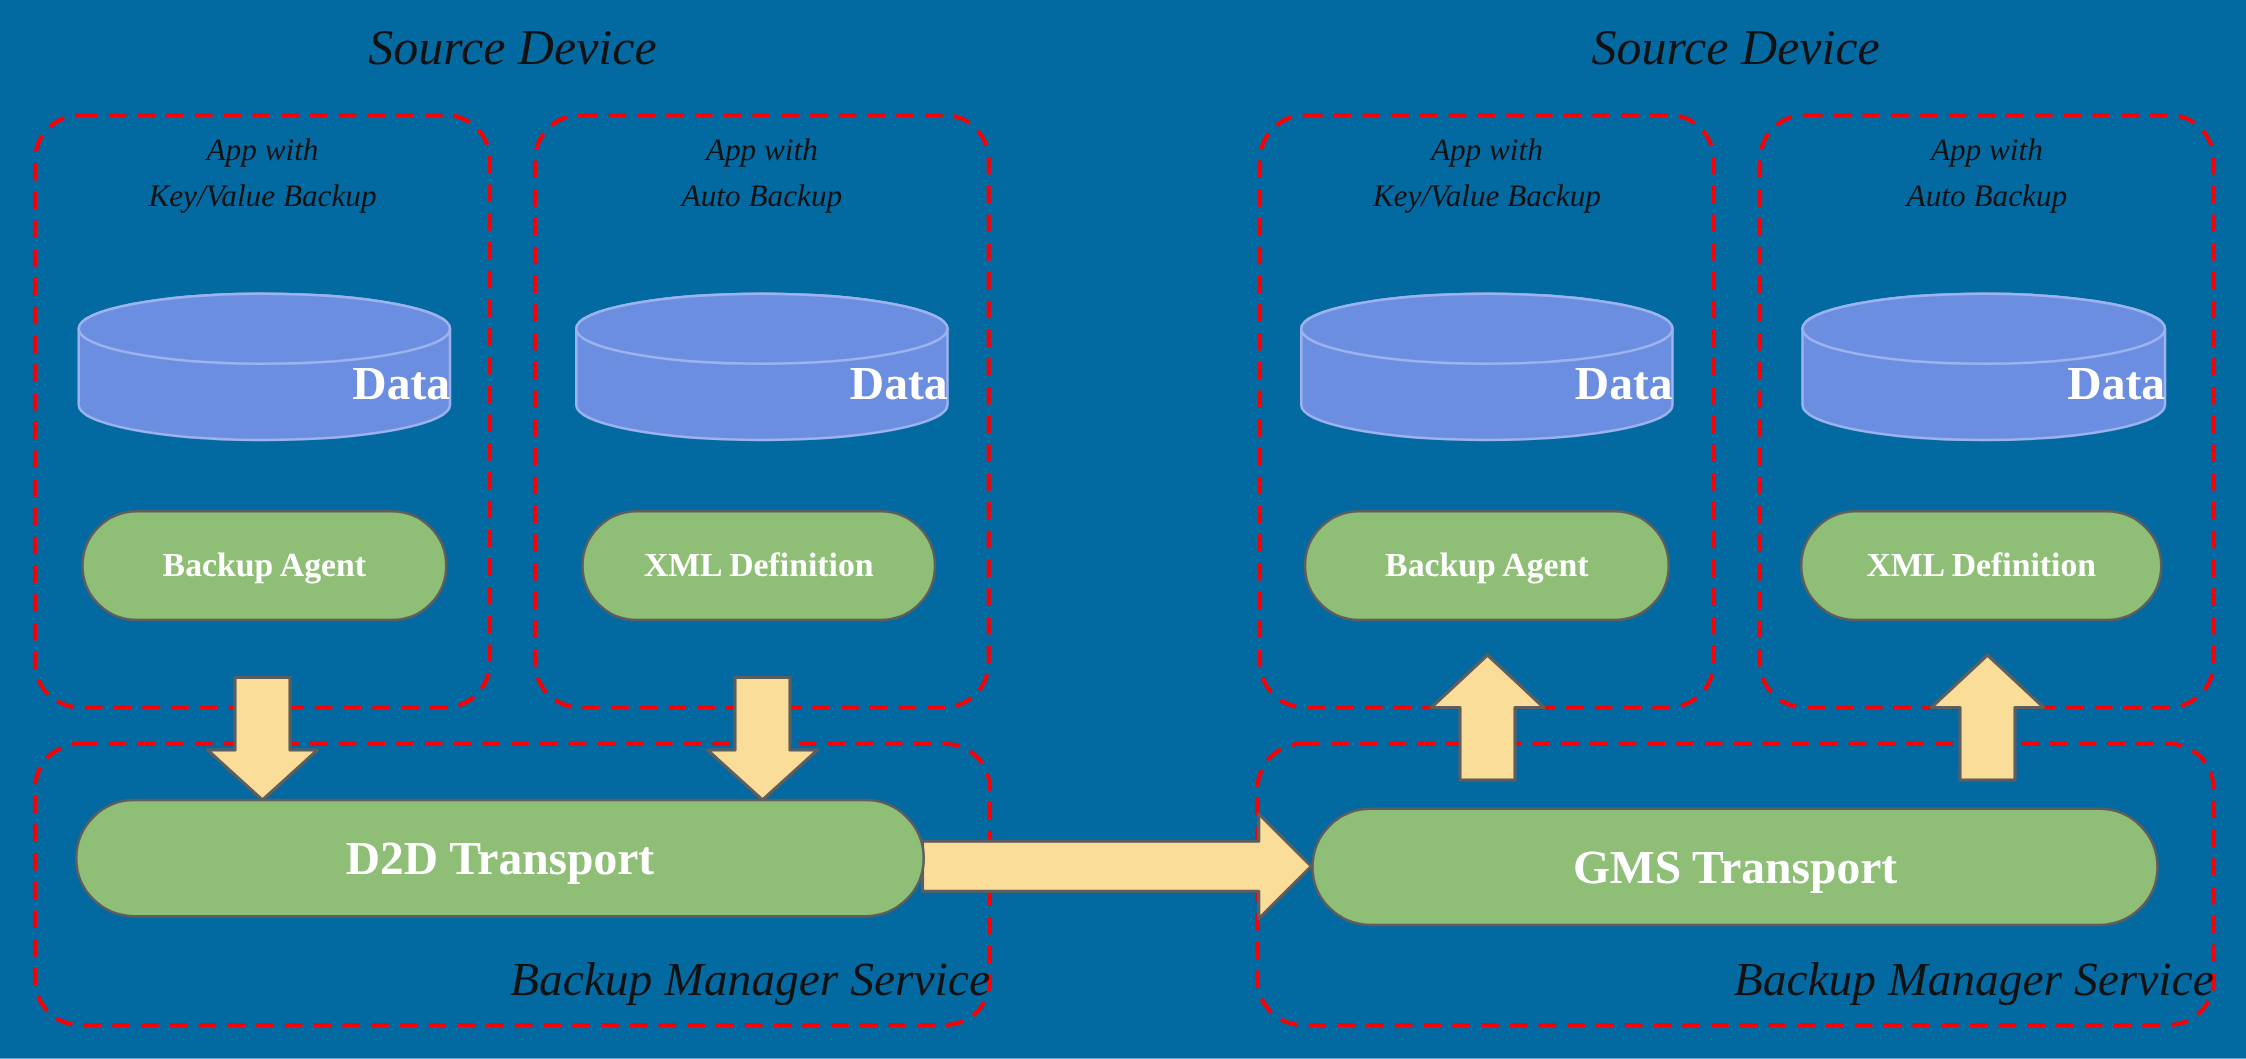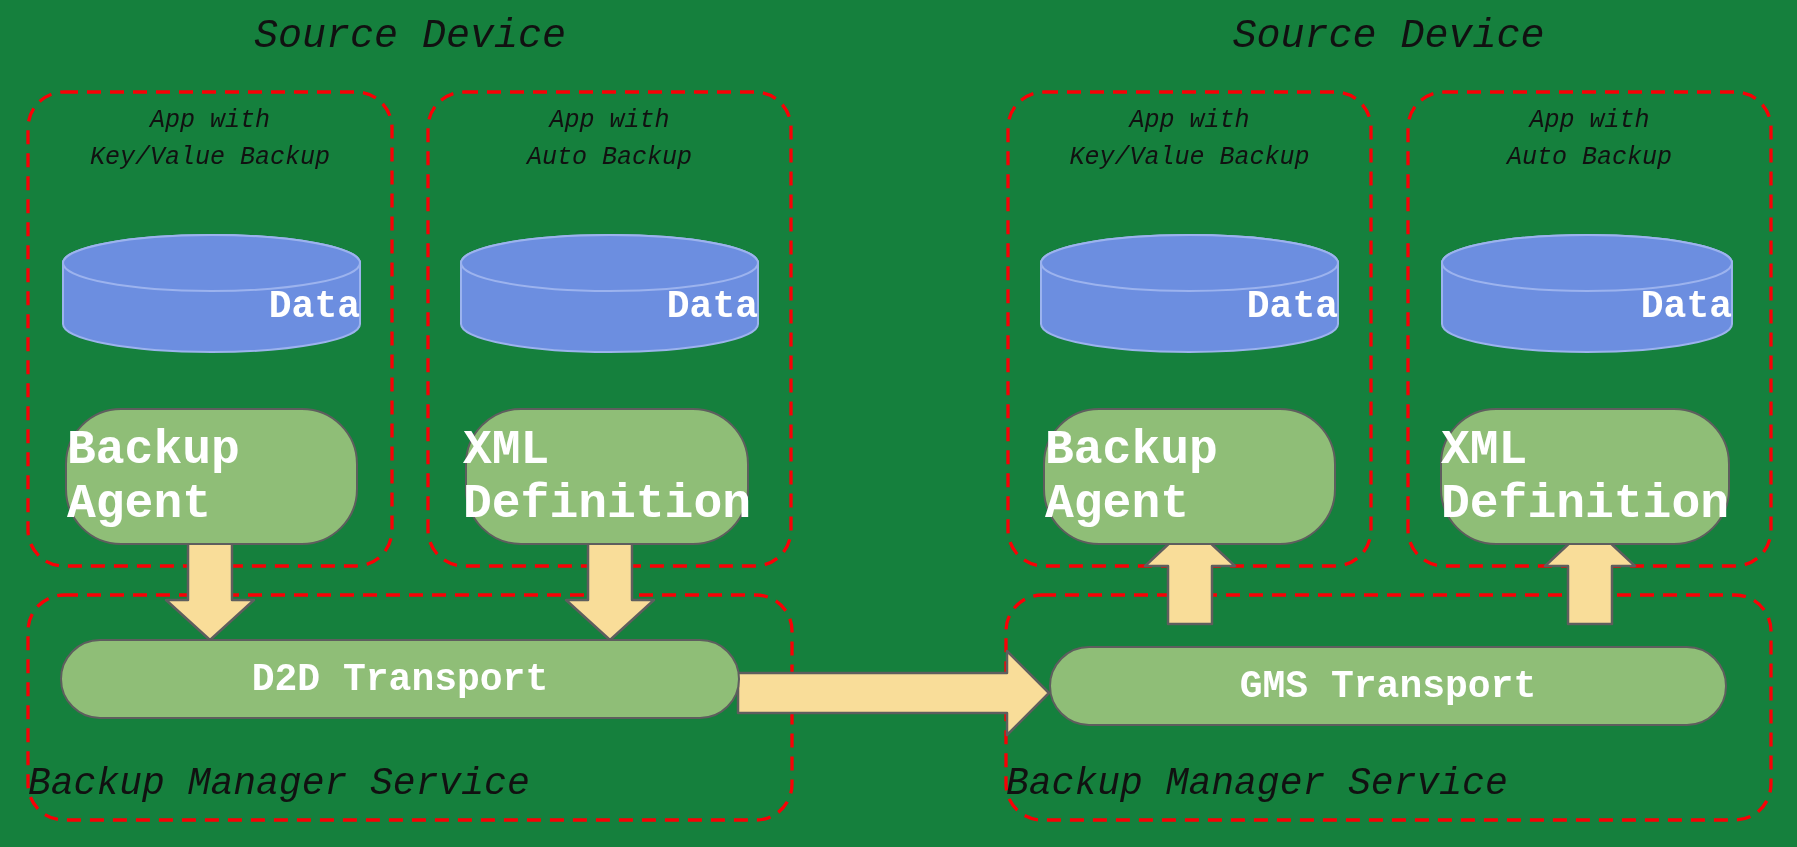--- a/index.html
+++ b/index.html
@@ -7,51 +7,51 @@
     --shape-green:#8FBE77;
     --shape-blue:#6C8EE0;
     --shape-blue-border:#9CB3EE;
     --arrow-yellow:#F9DD99;
     --outline-gray:#5E5E5E;
     --text-dark:#111111;
     --text-light:#FFFFFF;
   }
   html,body{margin:0;padding:0;background:#ffffff;}
   .canvas{
-    position:relative;width:1797px;height:847px;background:#15803d;
-    font-family:Liberation Mono, monospace;overflow:hidden;
+    position:relative;width:1797px;height:847px;background:#0369a1;
+    font-family:Liberation Serif, serif;overflow:hidden;
   }
   svg.shape-layer{position:absolute;left:0;top:0;width:1797px;height:847px;}
 
   .dashed-box{fill:none;stroke:var(--border-red);stroke-width:3.3;}
   .cyl{fill:var(--shape-blue);stroke:var(--shape-blue-border);stroke-width:2;}
   .arrow{fill:var(--arrow-yellow);stroke:var(--outline-gray);stroke-width:2.5;stroke-linejoin:round;}
 
   .abs{position:absolute;}
   .device-title{
     font-style:italic;font-size:40px;color:var(--text-dark);
     text-align:center;letter-spacing:0px;
   }
   .app-title{
     font-style:italic;font-size:25px;line-height:37px;color:var(--text-dark);
     text-align:center;
   }
   .pill{
-    position:absolute;height:137px;border-radius:56px;
+    position:absolute;height:89px;border-radius:56px;
     background:var(--shape-green);border:2.5px solid var(--outline-gray);
     display:flex;align-items:center;justify-content:center;
-    color:var(--text-light);font-weight:bold;font-size:48px;
+    color:var(--text-light);font-weight:bold;font-size:27px;
     box-sizing:border-box;
   }
-  .pill.transport{height:80px;font-size:38px;}
+  .pill.transport{height:95px;font-size:38px;}
   .data-label{
     color:var(--text-light);font-weight:bold;font-size:38px;text-align:right;
   }
   .bms-label{
-    font-style:italic;font-size:38px;color:var(--text-dark);text-align:left;
+    font-style:italic;font-size:38px;color:var(--text-dark);text-align:right;
   }
 </style>
 </head>
 <body>
 
 <div class="canvas">
 
   <svg class="shape-layer" viewBox="0 0 1797 847" xmlns="http://www.w3.org/2000/svg">
 
     <rect class="dashed-box" x="28" y="92" width="364" height="474" rx="36" stroke-dasharray="14 9"></rect>

